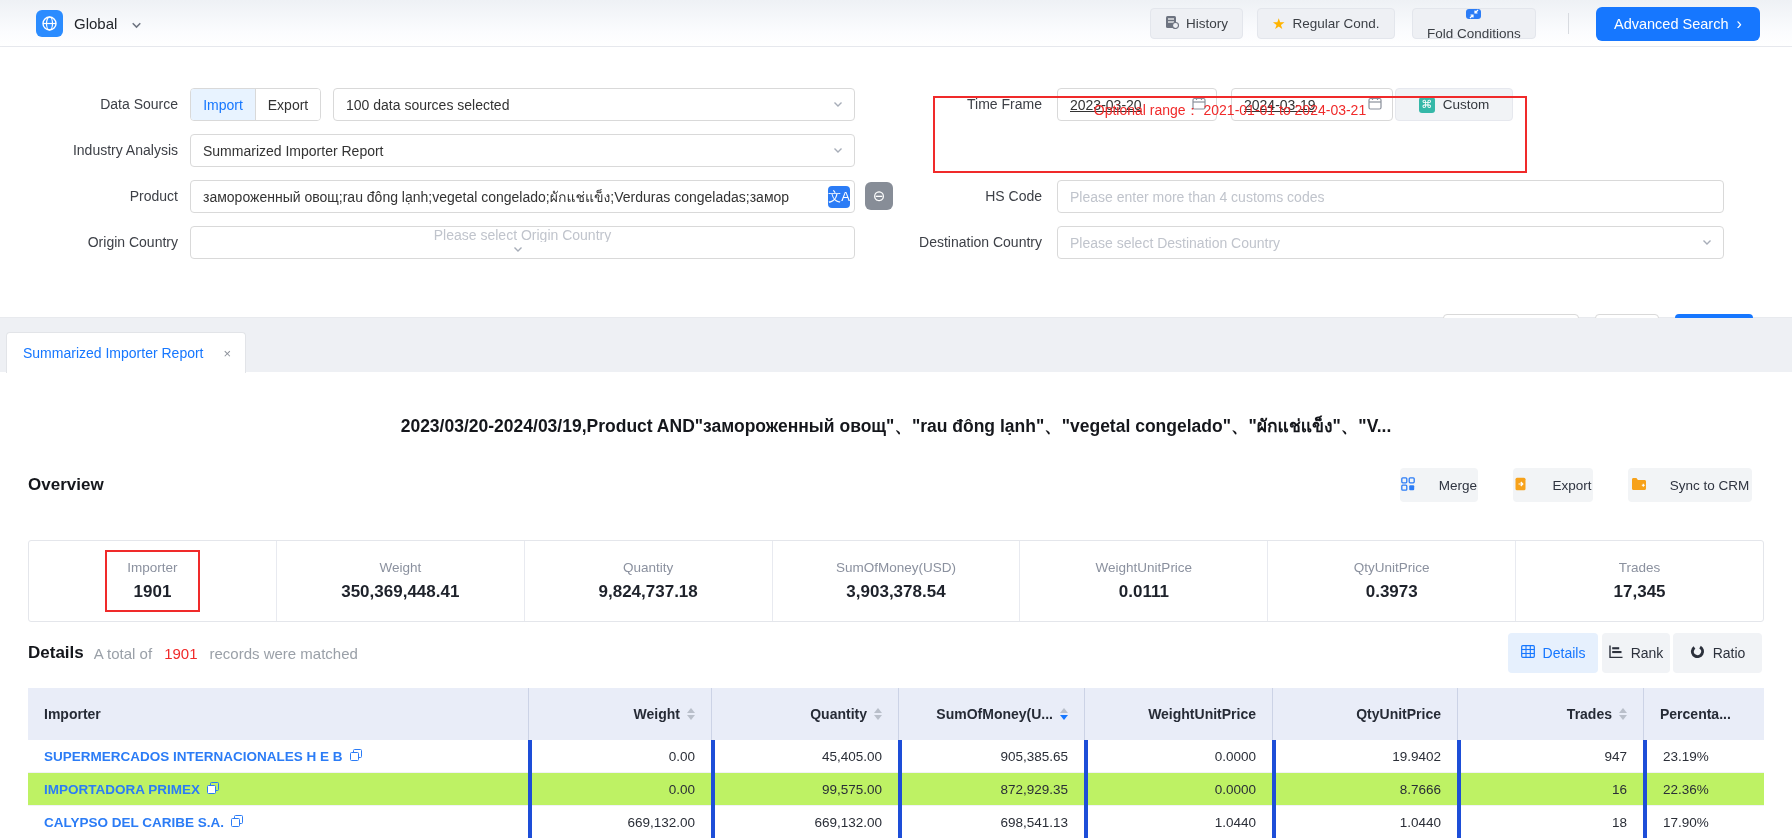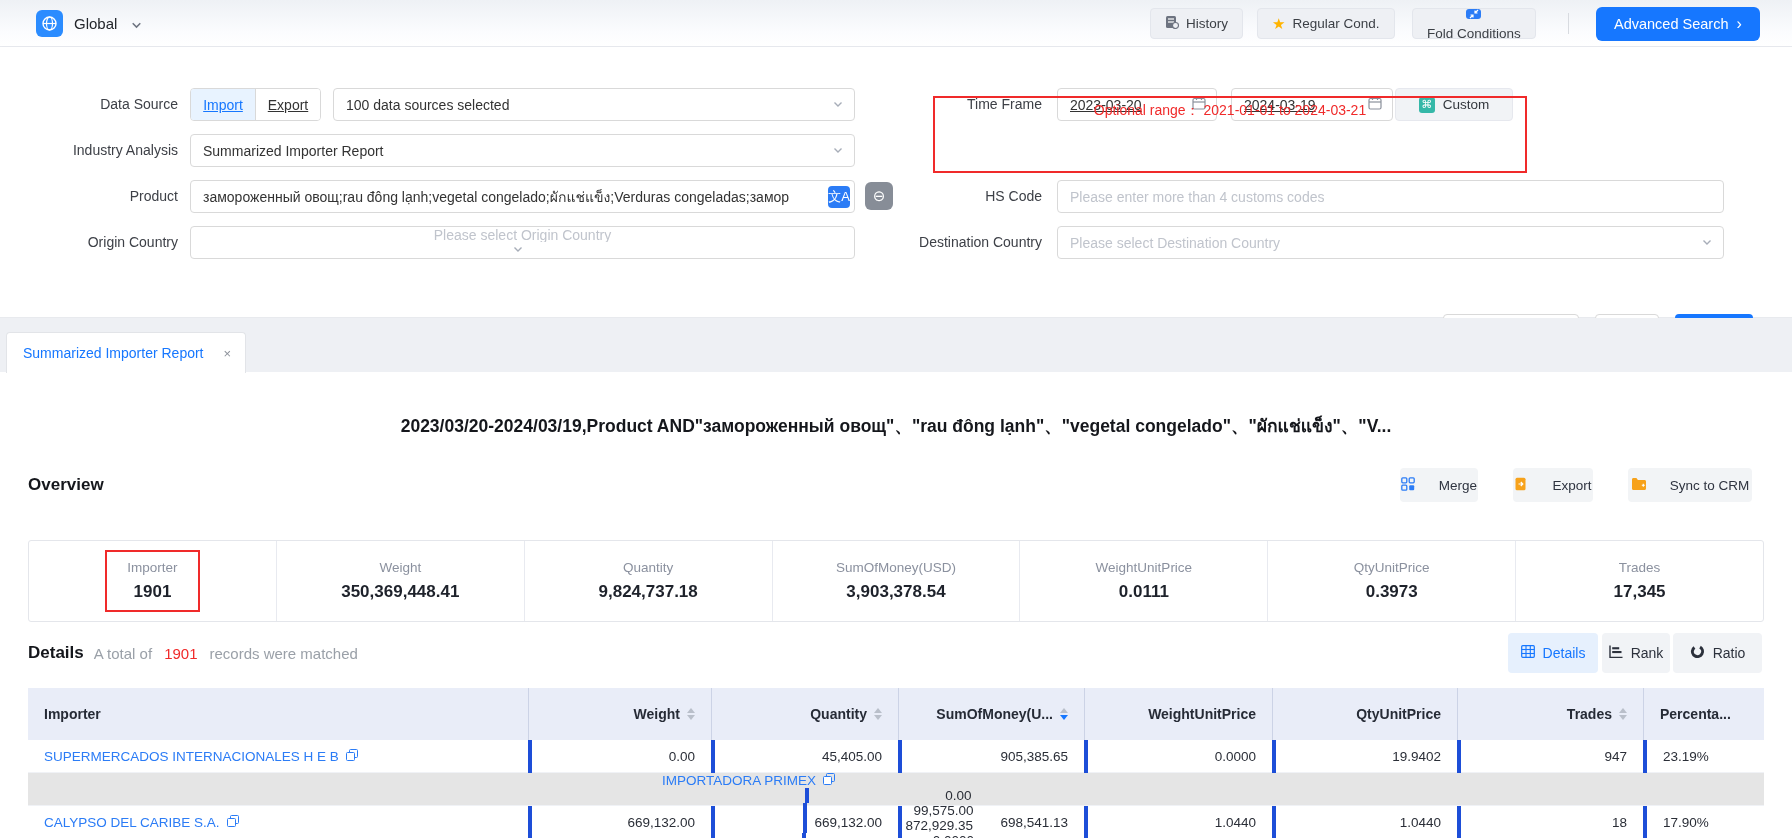--- a/index.html
+++ b/index.html
@@ -29,21 +29,21 @@
   .frow { position:absolute; left:0; width:1792px; height:33px; }
   .lab { position:absolute; left:0; width:178px; text-align:right; line-height:33px; font-size:14px; color:#3d4047; }
   .lab-r { position:absolute; left:880px; width:162px; text-align:right; line-height:33px; font-size:14px; color:#3d4047; }
   .ctl { position:absolute; height:33px; border:1px solid #d9d9d9; border-radius:4px; background:#fff;
     font-size:14px; color:#333; display:flex; align-items:center; }
   .ctl .txt { padding:0 12px; white-space:nowrap; overflow:hidden; flex:1; }
   .ctl .ph { color:#c0c4cc; }
   .ctl .caret { margin-right:10px; flex:none; }
   .seg { position:absolute; left:190px; width:131px; height:33px; border:1px solid #d9d9d9; border-radius:4px;
     display:flex; overflow:hidden; font-size:14px; }
-  .seg .seg-i { flex:1; display:flex; align-items:center; justify-content:center; cursor:pointer; background:#fff;text-decoration:underline; }
+  .seg .seg-i { flex:1; display:flex; align-items:center; justify-content:center; cursor:pointer; background:#fff; }
   .seg .active { background:#e8f3ff; color:#1677ff; }
   .seg .seg-i + .seg-i { border-left:1px solid #d9d9d9; }
   input.real { font-family:"Liberation Sans", sans-serif; font-size:14px; color:#333; border:none; outline:none;
     width:100%; padding:0 34px 0 12px; background:transparent; }
   input.real::placeholder { color:#c0c4cc; }
   .trans-badge { position:absolute; right:4px; top:5px; width:22px; height:22px; background:#2b7cf6; border-radius:4px;
     color:#fff; font-size:13px; display:flex; align-items:center; justify-content:center; cursor:pointer;text-align:center; }
   .gray-round-btn { position:absolute; left:865px; top:2px; width:28px; height:28px; border-radius:6px;
     background:#878d97; color:#fff; font-size:15px; display:flex; align-items:center; justify-content:center; cursor:pointer; }
   .date { position:absolute; height:33px; border:1px solid #d9d9d9; border-radius:4px; background:#fff;
@@ -98,25 +98,25 @@
     display:flex; align-items:center; justify-content:center; gap:8px; font-size:14px; color:#2c313c; cursor:pointer; }
   .view-btn.active { background:#e6f0fd; color:#1677ff; }
 
   
   .tbl { position:absolute; left:28px; top:688px; width:1736px; }
   .thead { display:flex; height:52px; background:#e9edf8; align-items:center; }
   .th { height:52px; display:flex; align-items:center; font-size:14px; font-weight:bold; color:#262b36; padding:0 16px; }
   .th + .th { border-left:1px solid #ccd3e6; }
   .th.num { justify-content:flex-end; }
   .trow { display:flex; height:33px; align-items:center; border-bottom:1px solid #f0f2f6; background:#fff; }
-  .trow.alt { background:#e5e5e5;flex-direction:column; }
+  .trow.alt { background:#bef264; }
   .td { height:33px; display:flex; align-items:center; font-size:13.5px; color:#2a2e37; padding:0 16px; }
   .td + .td { border-left:4px solid #1d4ed8; }
   .td.num { justify-content:flex-end; }
-  .td.link { color:#2b7cf6; gap:7px; cursor:pointer; }
+  .td.link { color:#2b7cf6; gap:7px; cursor:pointer;font-weight:bold; }
   .c1{width:500px;} .c2{width:183px;} .c3{width:187px;} .c4{width:186px;}
   .c5{width:188px;} .c6{width:185px;} .c7{width:186px;} .c8{width:121px;}
   .sort { display:inline-flex; flex-direction:column; gap:2px; margin-left:7px; cursor:pointer; }
   .sort .up { width:0;height:0;border-left:4.5px solid transparent;border-right:4.5px solid transparent;border-bottom:5px solid #b9bfca; }
   .sort .dn { width:0;height:0;border-left:4.5px solid transparent;border-right:4.5px solid transparent;border-top:5px solid #b9bfca; }
   .sort.desc .dn { border-top-color:#1677ff; }
 </style>
 </head>
 <body>
 

